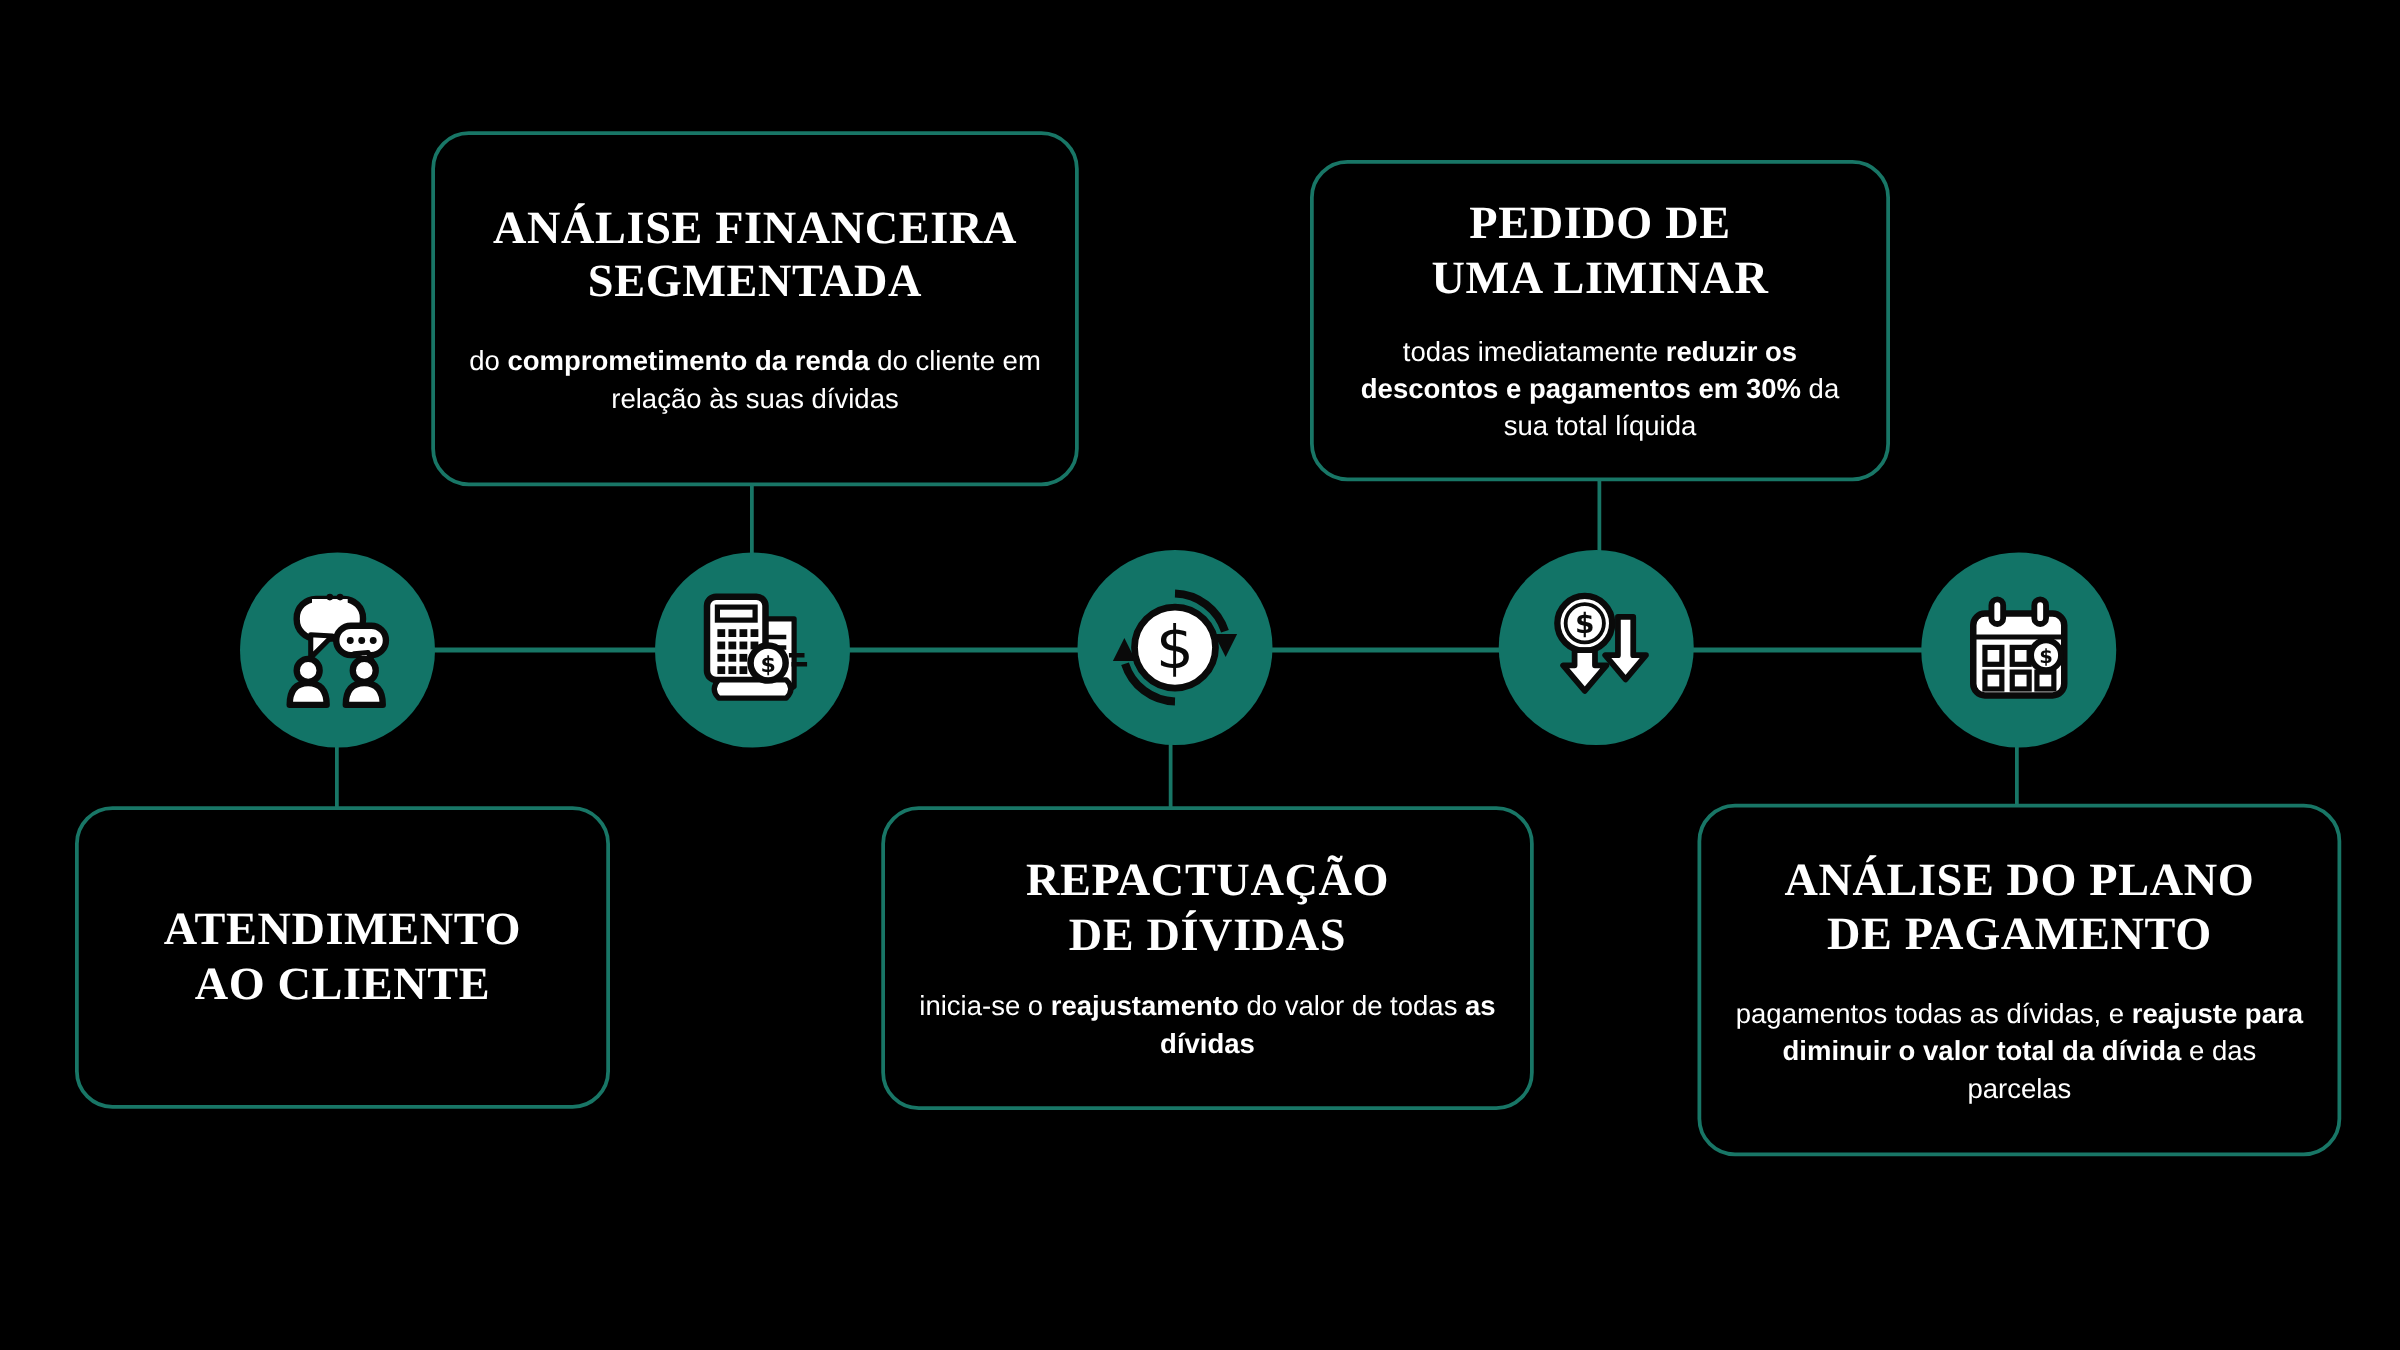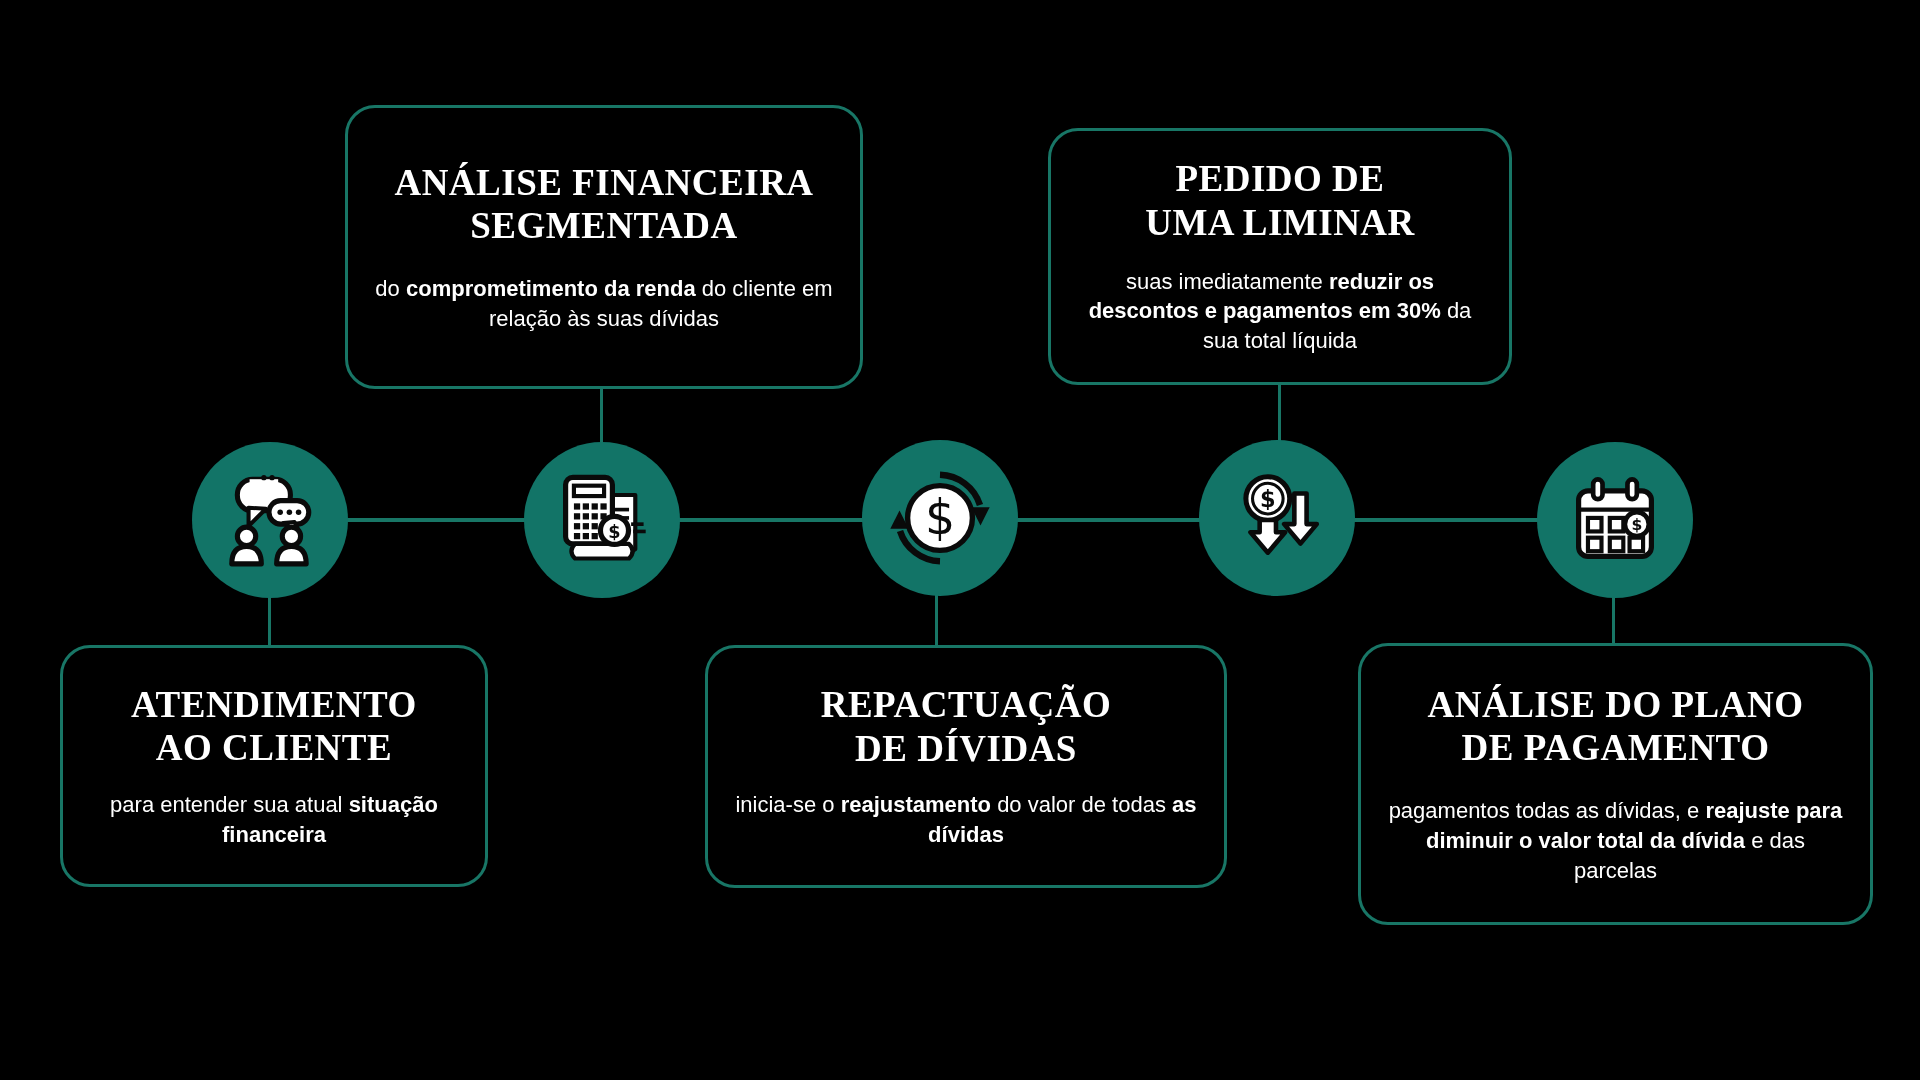--- a/index.html
+++ b/index.html
@@ -152,39 +152,38 @@
       <rect x="45" y="67" width="13" height="13" fill="#fff" stroke="#0a0a0a" stroke-width="4"></rect>
       <rect x="64" y="67" width="13" height="13" fill="#fff" stroke="#0a0a0a" stroke-width="4"></rect>
       <circle cx="71" cy="54" r="11.5" fill="#fff" stroke="#0a0a0a" stroke-width="4.5"></circle>
       <text x="71" y="60" text-anchor="middle" font-family="DejaVu Sans, sans-serif" font-size="15" font-weight="bold" fill="#0a0a0a">$</text>
     </svg>
   </div>
 
   <div class="box b1">
     <h2 class="box-title">ATENDIMENTO
 AO CLIENTE</h2>
-    <p class="box-body"><span>para entender sua atual </span><span class="b">situação financeira</span></p>
   </div>
 
   <div class="box b2">
     <h2 class="box-title">ANÁLISE FINANCEIRA
 SEGMENTADA</h2>
     <p class="box-body"><span>do </span><span class="b">comprometimento da renda</span><span> do cliente em relação às suas dívidas</span></p>
   </div>
 
   <div class="box b3">
     <h2 class="box-title">REPACTUAÇÃO
 DE DÍVIDAS</h2>
     <p class="box-body"><span>inicia-se o </span><span class="b">reajustamento</span><span> do valor de todas </span><span class="b">as dívidas</span></p>
   </div>
 
   <div class="box b4">
     <h2 class="box-title">PEDIDO DE
 UMA LIMINAR</h2>
-    <p class="box-body"><span>suas imediatamente </span><span class="b">reduzir os descontos e pagamentos em 30%</span><span> da sua total líquida</span></p>
+    <p class="box-body"><span>todas imediatamente </span><span class="b">reduzir os descontos e pagamentos em 30%</span><span> da sua total líquida</span></p>
   </div>
 
   <div class="box b5">
     <h2 class="box-title">ANÁLISE DO PLANO
 DE PAGAMENTO</h2>
     <p class="box-body"><span>pagamentos todas as dívidas, e </span><span class="b">reajuste para diminuir o valor total da dívida</span><span> e das parcelas</span></p>
   </div>
 
 </div>
 

